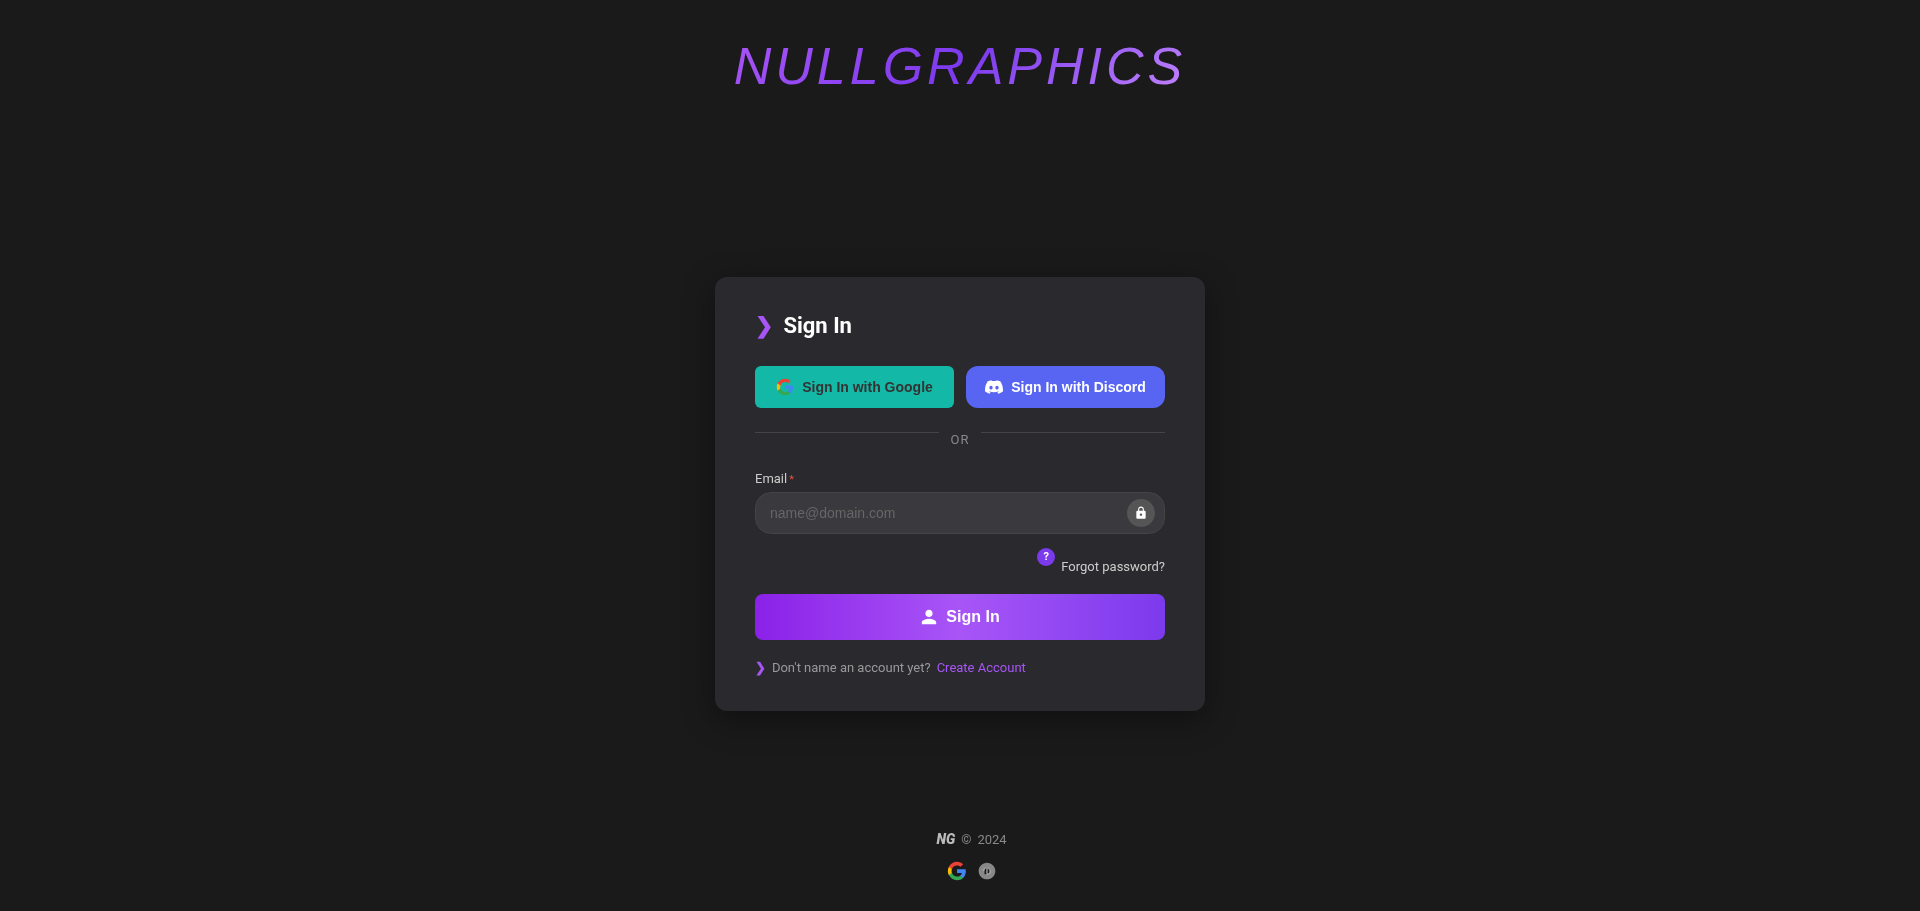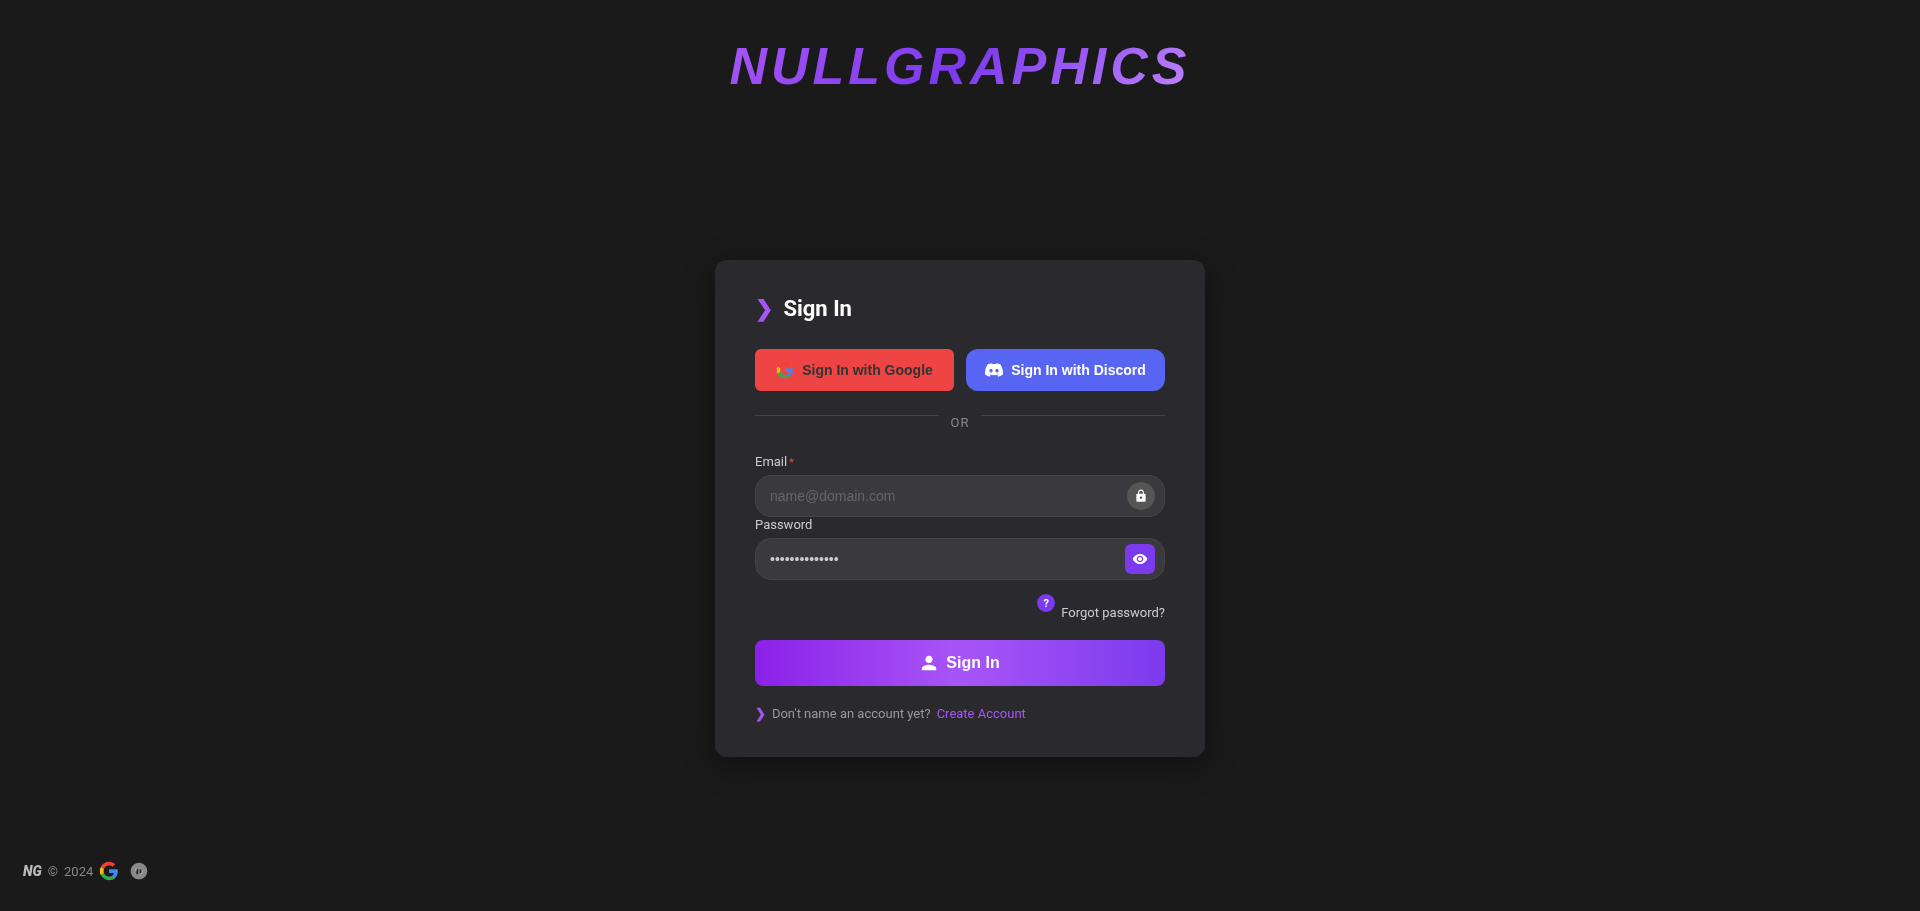--- a/index.html
+++ b/index.html
@@ -16,21 +16,21 @@
       display: flex;
       flex-direction: column;
       align-items: center;
       justify-content: flex-start;
       color: #fff;
     }
 
     .site-title {
       margin-top: 36px;
       font-size: 52px;
-      font-weight: 700;
+      font-weight: 400;
       font-style: italic;
       letter-spacing: 4px;
       background: linear-gradient(135deg, #a855f7, #7c3aed, #c084fc);
       -webkit-background-clip: text;
       -webkit-text-fill-color: transparent;
       background-clip: text;
       font-family: 'Arial Black', 'Impact', sans-serif;
       text-transform: uppercase;
     }
 
@@ -75,21 +75,21 @@
       gap: 12px;
       margin-bottom: 24px;
     }
 
     .btn-google {
       flex: 1;
       display: flex;
       align-items: center;
       justify-content: center;
       gap: 8px;
-      background-color: #ef4444;
+      background-color: #14b8a6;
       color: #333;
       border: none;
       border-radius: 6px;
       padding: 12px 16px;
       font-size: 14px;
       font-weight: 600;
       cursor: pointer;
     }
 
     .btn-discord {
@@ -262,24 +262,25 @@
 
     .create-account-link {
       color: #a855f7;
       text-decoration: none;
       cursor: pointer;
     }
 
     .footer {
       width: 100%;
       display: flex;
+      flex-direction: column;
       align-items: center;
       padding-bottom: 30px;
       margin-top: auto;
-      gap: 6px;
+      gap: 14px;
       padding-left: 23px;
     }
 
     .footer-copyright {
       display: flex;
       align-items: center;
       gap: 6px;
       font-size: 13px;
       color: #888;
     }
@@ -365,35 +366,20 @@
         <button class="input-icon-btn">
           <div class="lock-icon-wrapper">
             <svg width="14" height="14" viewBox="0 0 24 24" fill="white" xmlns="http://www.w3.org/2000/svg">
               <path d="M18 8h-1V6c0-2.76-2.24-5-5-5S7 3.24 7 6v2H6c-1.1 0-2 .9-2 2v10c0 1.1.9 2 2 2h12c1.1 0 2-.9 2-2V10c0-1.1-.9-2-2-2zm-6 9c-1.1 0-2-.9-2-2s.9-2 2-2 2 .9 2 2-.9 2-2 2zm3.1-9H8.9V6c0-1.71 1.39-3.1 3.1-3.1 1.71 0 3.1 1.39 3.1 3.1v2z"></path>
             </svg>
           </div>
         </button>
       </div>
     </div>
 
-    <div class="form-group">
-      <label class="form-label">
-        <span>Password</span>
-      </label>
-      <div class="input-wrapper">
-        <input class="form-input" type="password" value="••••••••••••••" style="">
-        <button class="input-icon-btn">
-          <div class="eye-icon-wrapper">
-            <svg width="16" height="16" viewBox="0 0 24 24" fill="white" xmlns="http://www.w3.org/2000/svg">
-              <path d="M12 4.5C7 4.5 2.73 7.61 1 12c1.73 4.39 6 7.5 11 7.5s9.27-3.11 11-7.5c-1.73-4.39-6-7.5-11-7.5zM12 17c-2.76 0-5-2.24-5-5s2.24-5 5-5 5 2.24 5 5-2.24 5-5 5zm0-8c-1.66 0-3 1.34-3 3s1.34 3 3 3 3-1.34 3-3-1.34-3-3-3z"></path>
-            </svg>
-          </div>
-        </button>
-      </div>
-    </div>
 
     <div class="forgot-password">
       <div class="forgot-icon">
         <span>?</span>
       </div>
       <a class="forgot-link" href="#">Forgot password?</a>
     </div>
 
     <button class="btn-signin">
 

